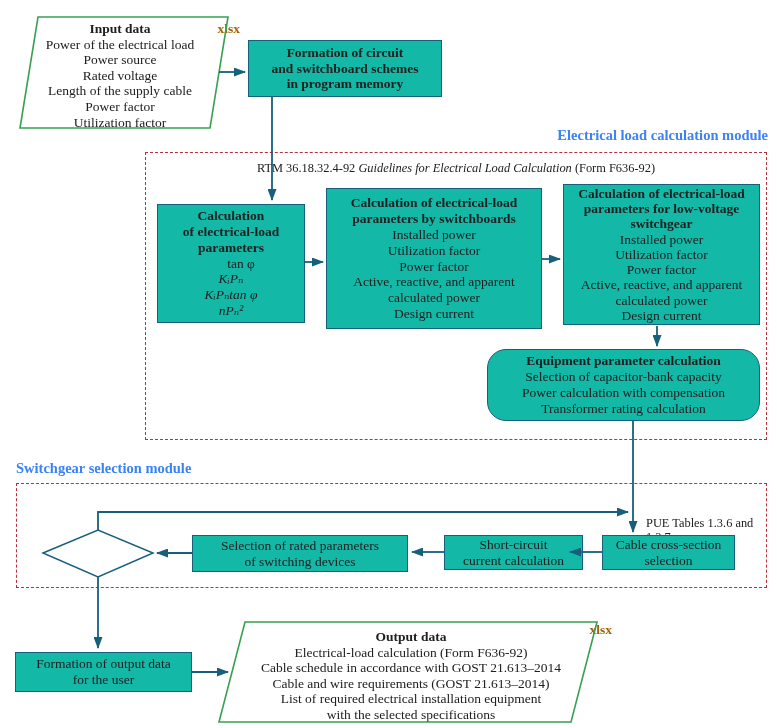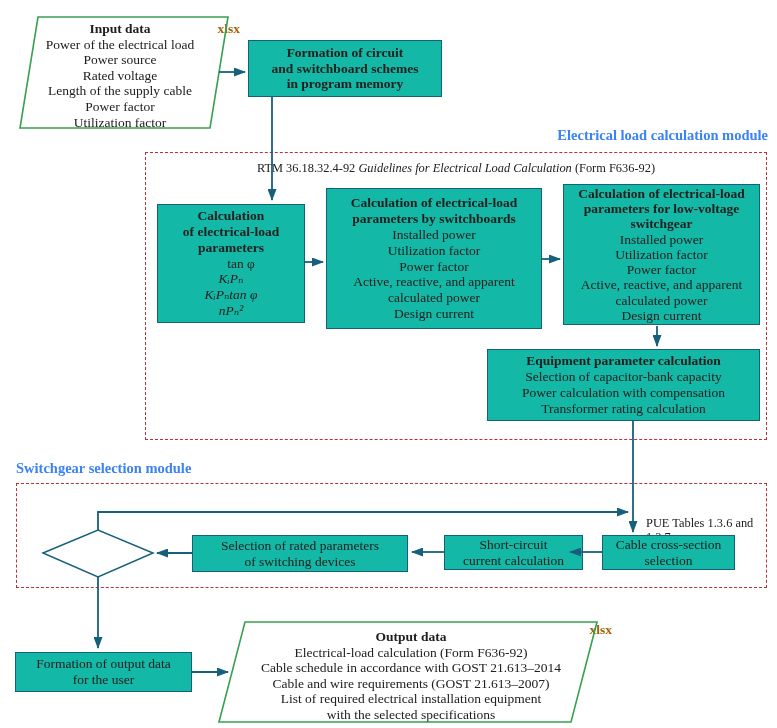--- a/index.html
+++ b/index.html
@@ -92,21 +92,21 @@
 parameters for low-voltage
 switchgear</div>
     <div class="pre">Installed power</div>
     <div class="pre">Utilization factor</div>
     <div class="pre">Power factor</div>
     <div class="pre">Active, reactive, and apparent
 calculated power</div>
     <div class="pre">Design current</div>
   </div>
 
-  <div class="rbox" style="left:487px;top:349px;width:273px;height:72px;">
+  <div class="rbox" style="left:487px;top:349px;width:273px;height:72px;border-radius:19px;">
     <div class="ttl">Equipment parameter calculation</div>
     <div class="pre">Selection of capacitor-bank capacity</div>
     <div class="pre">Power calculation with compensation</div>
     <div class="pre">Transformer rating calculation</div>
   </div>
 
   <div class="rbox" style="left:192px;top:535px;width:216px;height:37px;">
     <div class="pre">Selection of rated parameters
 of switching devices</div>
   </div>
@@ -123,21 +123,21 @@
 
   <div class="rbox" style="left:15px;top:652px;width:177px;height:40px;">
     <div class="pre">Formation of output data
 for the user</div>
   </div>
 
   <div class="iotext" style="left:232px;top:629px;width:358px;">
     <div class="ttl">Output data</div>
     <div class="pre">Electrical-load calculation (Form F636-92)</div>
     <div class="pre">Cable schedule in accordance with GOST 21.613–2014</div>
-    <div class="pre">Cable and wire requirements (GOST 21.613–2007)</div>
+    <div class="pre">Cable and wire requirements (GOST 21.613–2014)</div>
     <div class="pre">List of required electrical installation equipment
 with the selected specifications</div>
   </div>
 
   <svg id="overlay" width="777" height="728" viewBox="0 0 777 728">
     <defs>
       <marker id="ah" markerUnits="userSpaceOnUse" markerWidth="12" markerHeight="9" refX="11" refY="4.5" orient="auto">
         <path d="M0,0 L12,4.5 L0,9 Z" fill="#17607c"></path>
       </marker>
     </defs>

